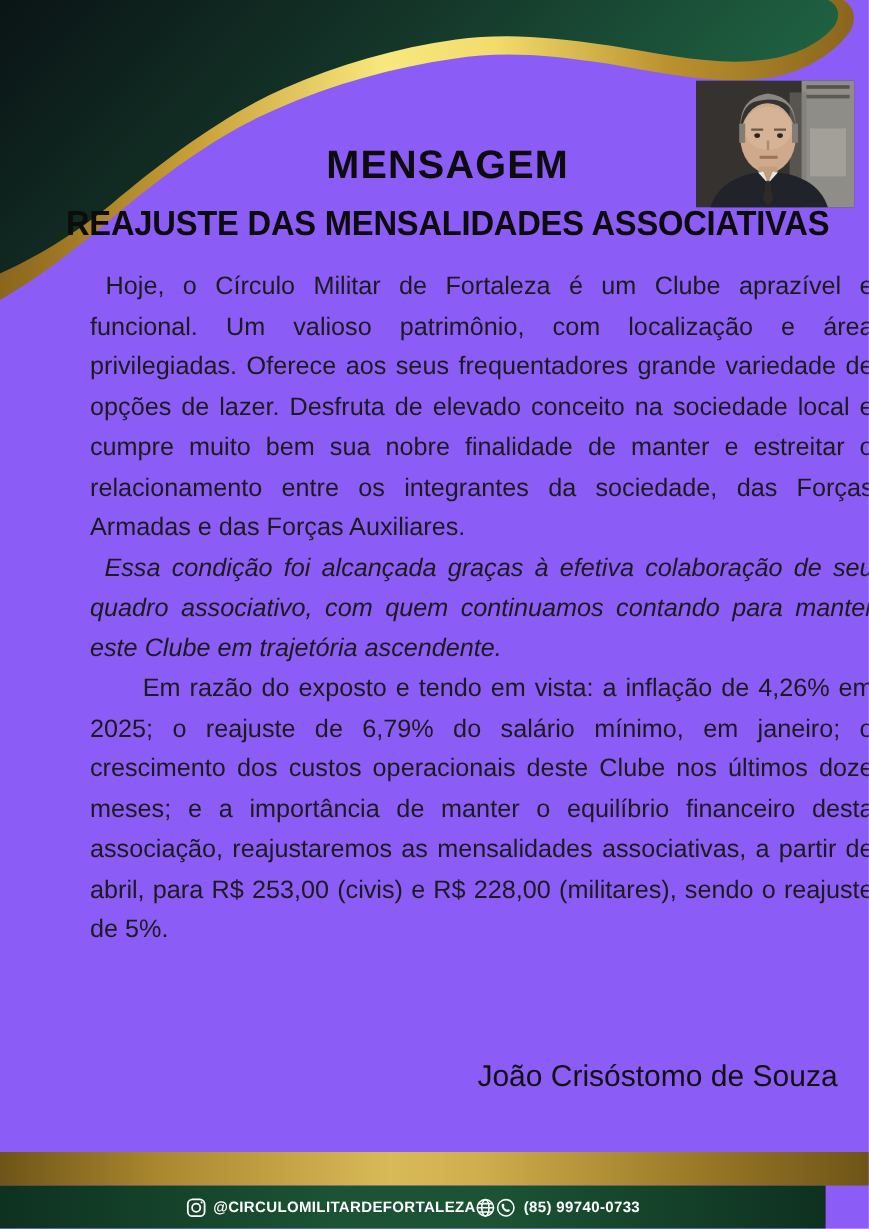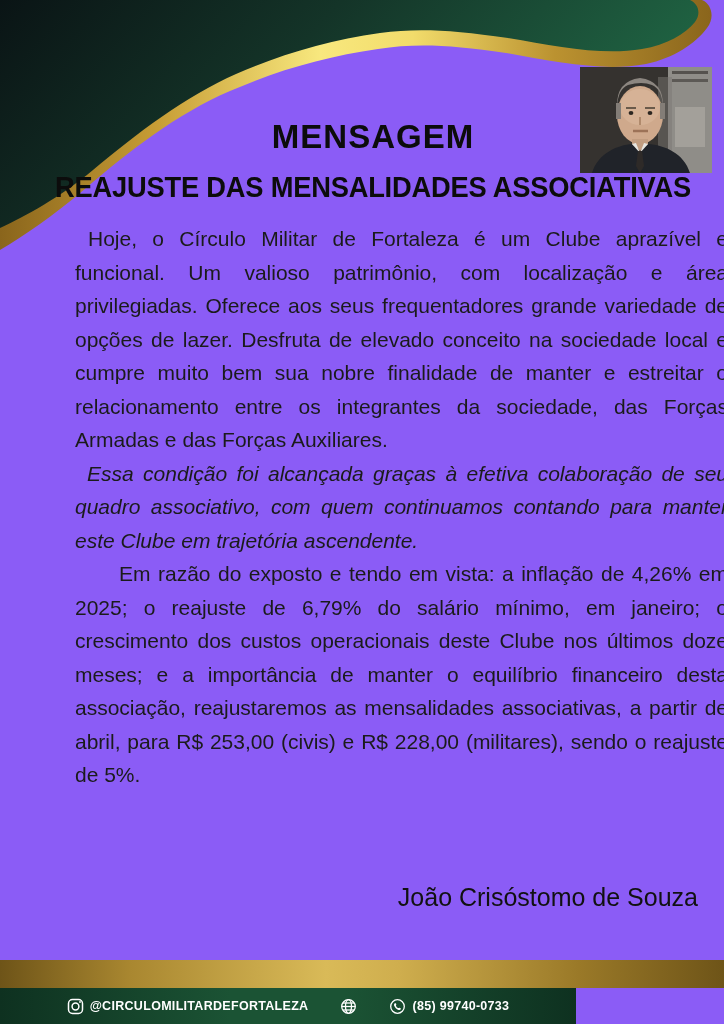--- a/index.html
+++ b/index.html
@@ -43,23 +43,23 @@
     position:absolute;top:884px;right:48px;
     text-align:center;color:#111;
   }
   .sig-name{font-size:25px;line-height:26px;}
   .sig-role{font-size:25px;line-height:26px;font-weight:bold;}
   .footer-gold{
     position:absolute;left:0;top:960px;width:724px;height:28px;
     background:linear-gradient(90deg,#6e5418,#a98730 18%,#d9ba58 45%,#cfae4e 55%,#9a7928 80%,#6e5418 100%);
   }
   .footer-green{
-    position:absolute;left:0;top:988px;width:576px;height:36px;
+    position:absolute;left:0;top:988px;width:688px;height:36px;
     background:linear-gradient(90deg,#0e3120,#1b5334 40%,#1b5334 60%,#0e3120 100%);
-    display:flex;align-items:center;justify-content:center;gap:32px;
+    display:flex;align-items:center;justify-content:center;gap:0;
   }
   .f-item{
     display:flex;align-items:center;gap:6px;
     color:#ffffff;font-size:12.5px;font-weight:bold;letter-spacing:0.3px;
     white-space:nowrap;
   }
   .f-icon{display:flex;align-items:center;}
   .f-icon svg{display:block;}
 </style>
 </head>

